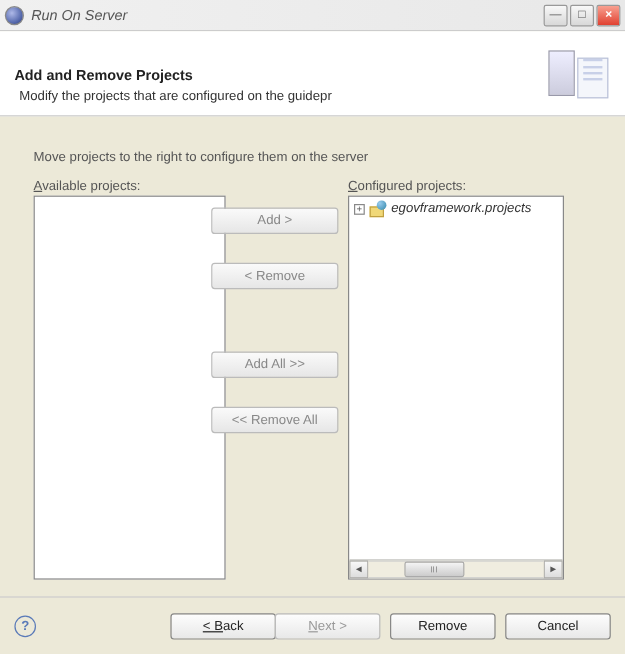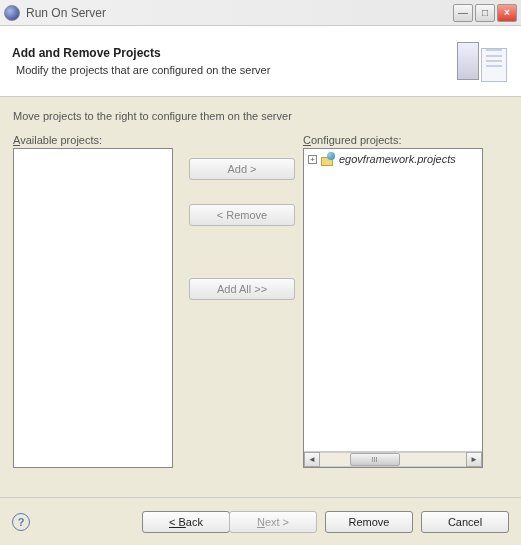--- a/index.html
+++ b/index.html
@@ -12,20 +12,21 @@
     height: 545px;
     overflow: hidden;
   }
   .titlebar {
     height: 26px;
     background: linear-gradient(to right, #f0f0f0, #e8e8e8);
     border-bottom: 1px solid #ccc;
     display: flex;
     align-items: center;
     padding: 0 4px;
+    font-style: italic;
   }
   .title-icon {
     width: 16px; height: 16px;
     margin-right: 6px;
     border-radius: 50%;
     background: radial-gradient(circle at 35% 35%, #aeb9e8 0%, #5a6db0 60%, #2a3a7a 100%);
     border: 1px solid #888;
   }
   .title-text {
     flex: 1;
@@ -47,21 +48,21 @@
   .win-btn.close {
     background: linear-gradient(to bottom, #f8a090, #e04030);
     color: #fff;
     font-weight: bold;
   }
   .header-band {
     background: #fff;
     padding: 10px 12px 10px 12px;
     border-bottom: 1px solid #ccc;
     display: flex;
-    align-items: center;
+    align-items: flex-end;
   }
   .header-text { flex: 1; }
   .header-title {
     font-weight: bold;
     font-size: 12px;
     color: #222;
     margin-bottom: 4px;
   }
   .header-sub {
     color: #333;
@@ -87,21 +88,21 @@
     border: 1px solid #b8c0d8;
   }
   .doc-box::before, .doc-box::after {
     content: '';
     position: absolute;
     left: 4px; right: 4px; height: 2px;
     background: #c8d0e8;
   }
   .doc-box::before { top: 6px; box-shadow: 0 5px 0 #c8d0e8, 0 10px 0 #c8d0e8; }
   .content {
-    padding: 13px;
+    padding: 28px;
   }
   .move-label {
     color: #555;
     margin-bottom: 12px;
   }
   .columns {
     display: flex;
     gap: 8px;
   }
   .col-side { width: 140px; }
@@ -273,41 +274,42 @@
   <div class="title-icon"></div>
   <div class="title-text">Run On Server</div>
   <div class="win-btn">—</div>
   <div class="win-btn">□</div>
   <div class="win-btn close">×</div>
 </div>
 
 <div class="header-band">
   <div class="header-text">
     <div class="header-title">Add and Remove Projects</div>
-    <div class="header-sub">Modify the projects that are configured on the server</div>
+    <div class="header-sub">Modify the projects that are configured on the guidepr</div>
   </div>
   <div class="header-img">
     <div class="server-box"></div>
     <div class="doc-box"></div>
   </div>
 </div>
 
 <div class="content">
   <div class="move-label">Move projects to the right to configure them on the server</div>
 
   <div class="columns">
     <div class="col-side">
       <div class="col-label"><u>A</u>vailable projects:</div>
       <div class="listbox"></div>
     </div>
 
     <div class="col-mid">
       <div class="mbtn">Add &gt;</div>
       <div class="mbtn gap-after">&lt; Remove</div>
       <div class="mbtn">Add All &gt;&gt;</div>
+      <div class="mbtn">&lt;&lt; Remove All</div>
     </div>
 
     <div class="col-side" style="width:205px">
       <div class="col-label"><u>C</u>onfigured projects:</div>
       <div class="configured-wrap">
         <div class="proj-row">
           <div class="expander">+</div>
           <div class="proj-icon">
             <div class="folder"></div>
             <div class="globe"></div>

